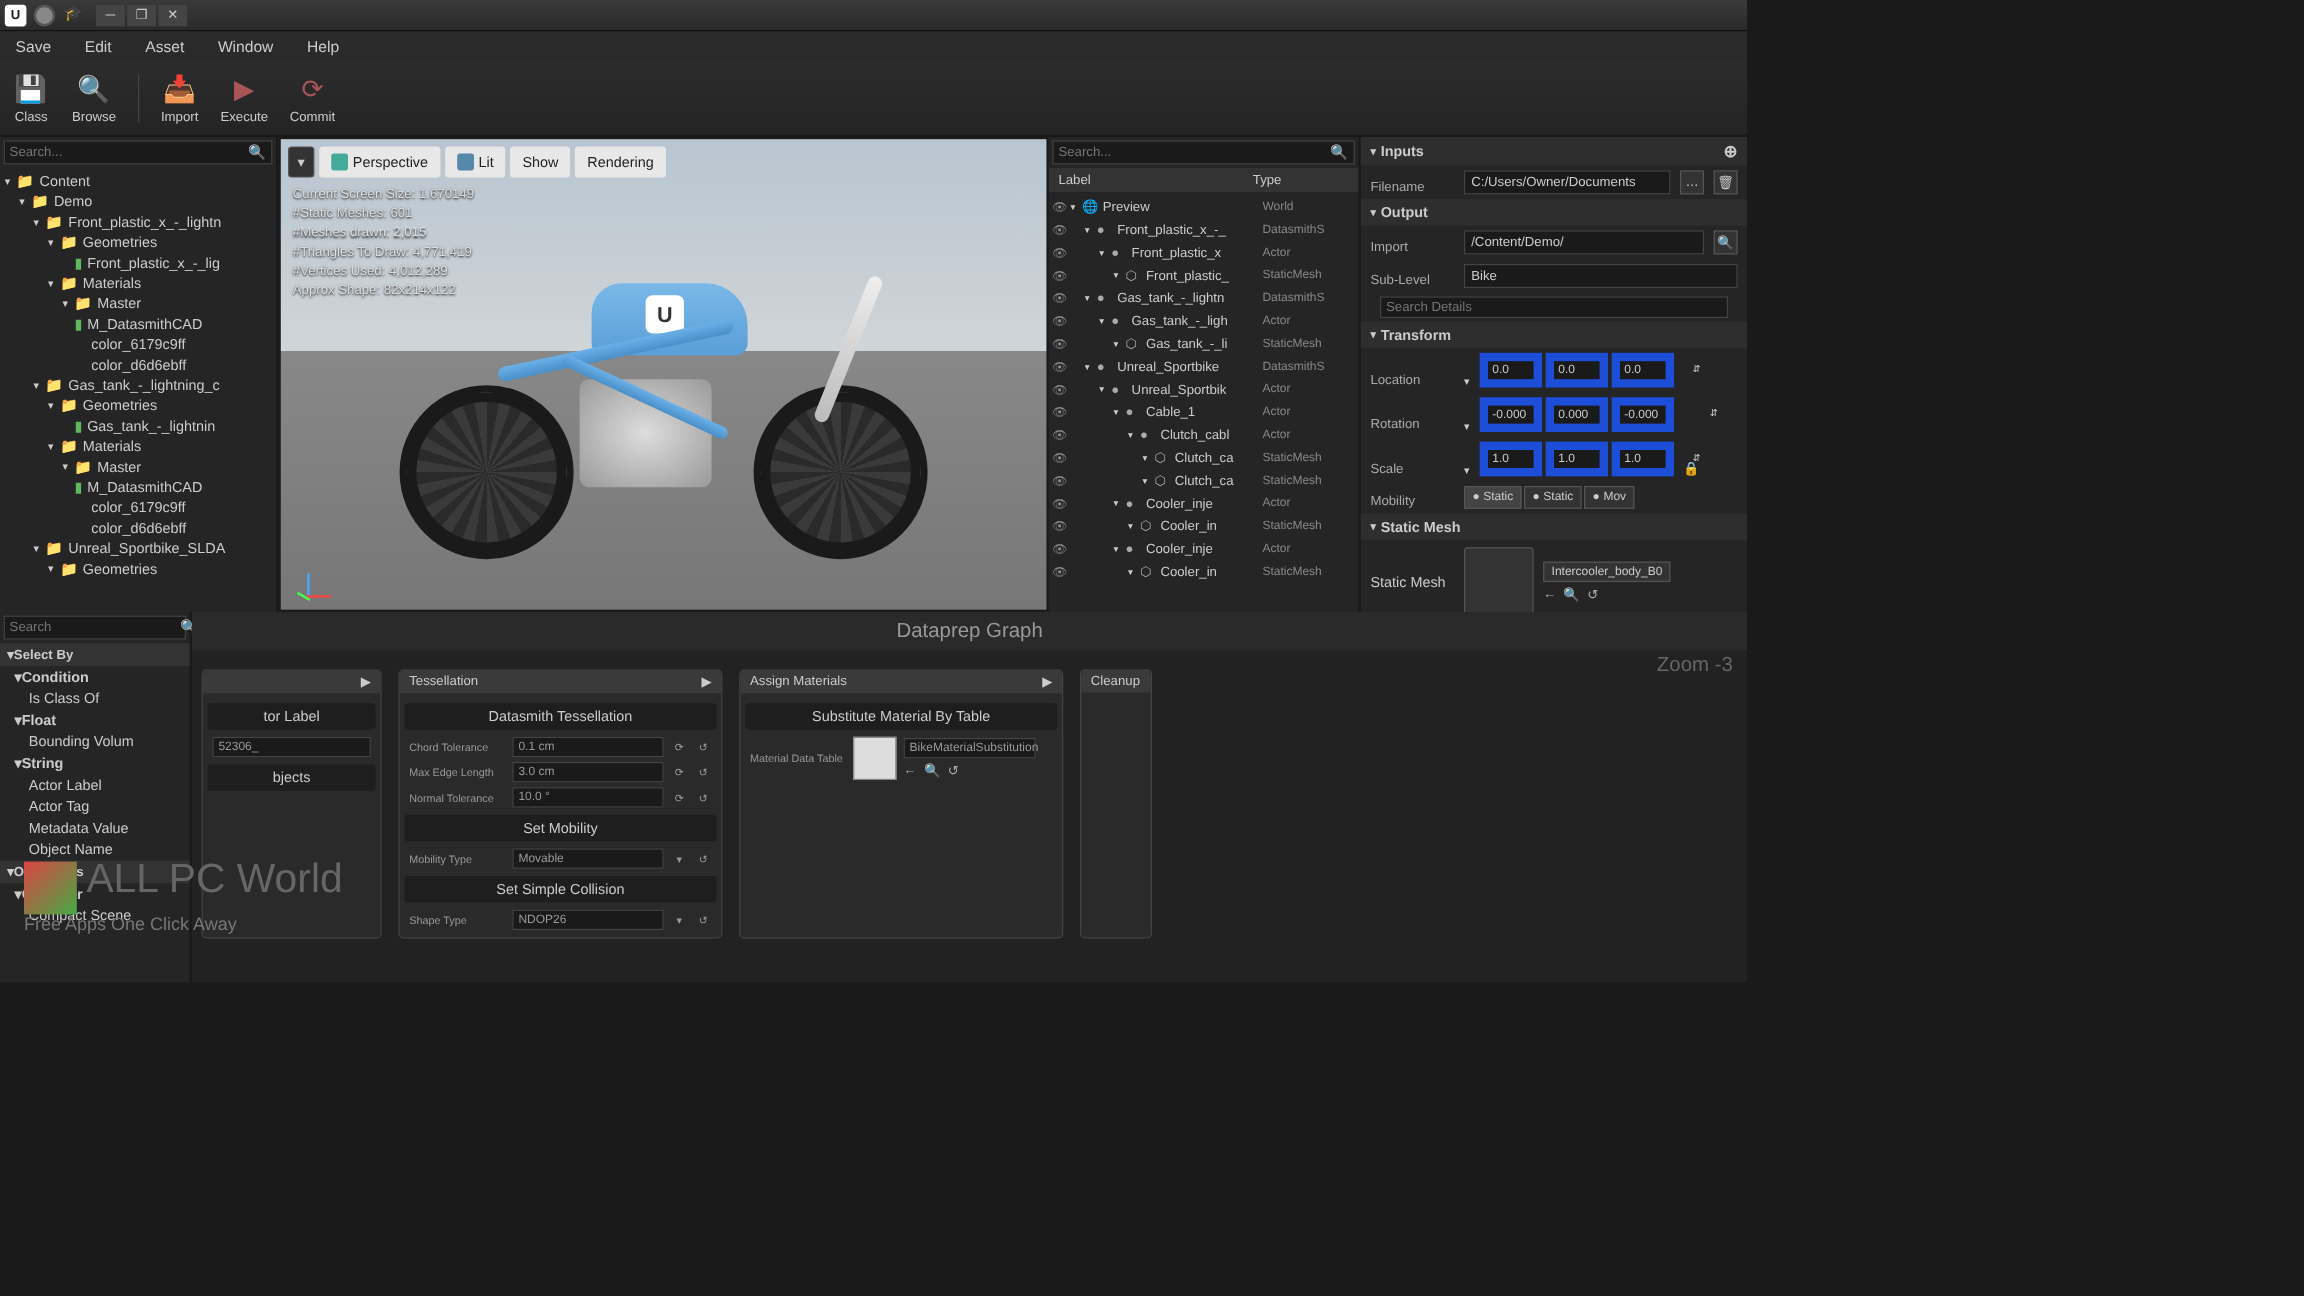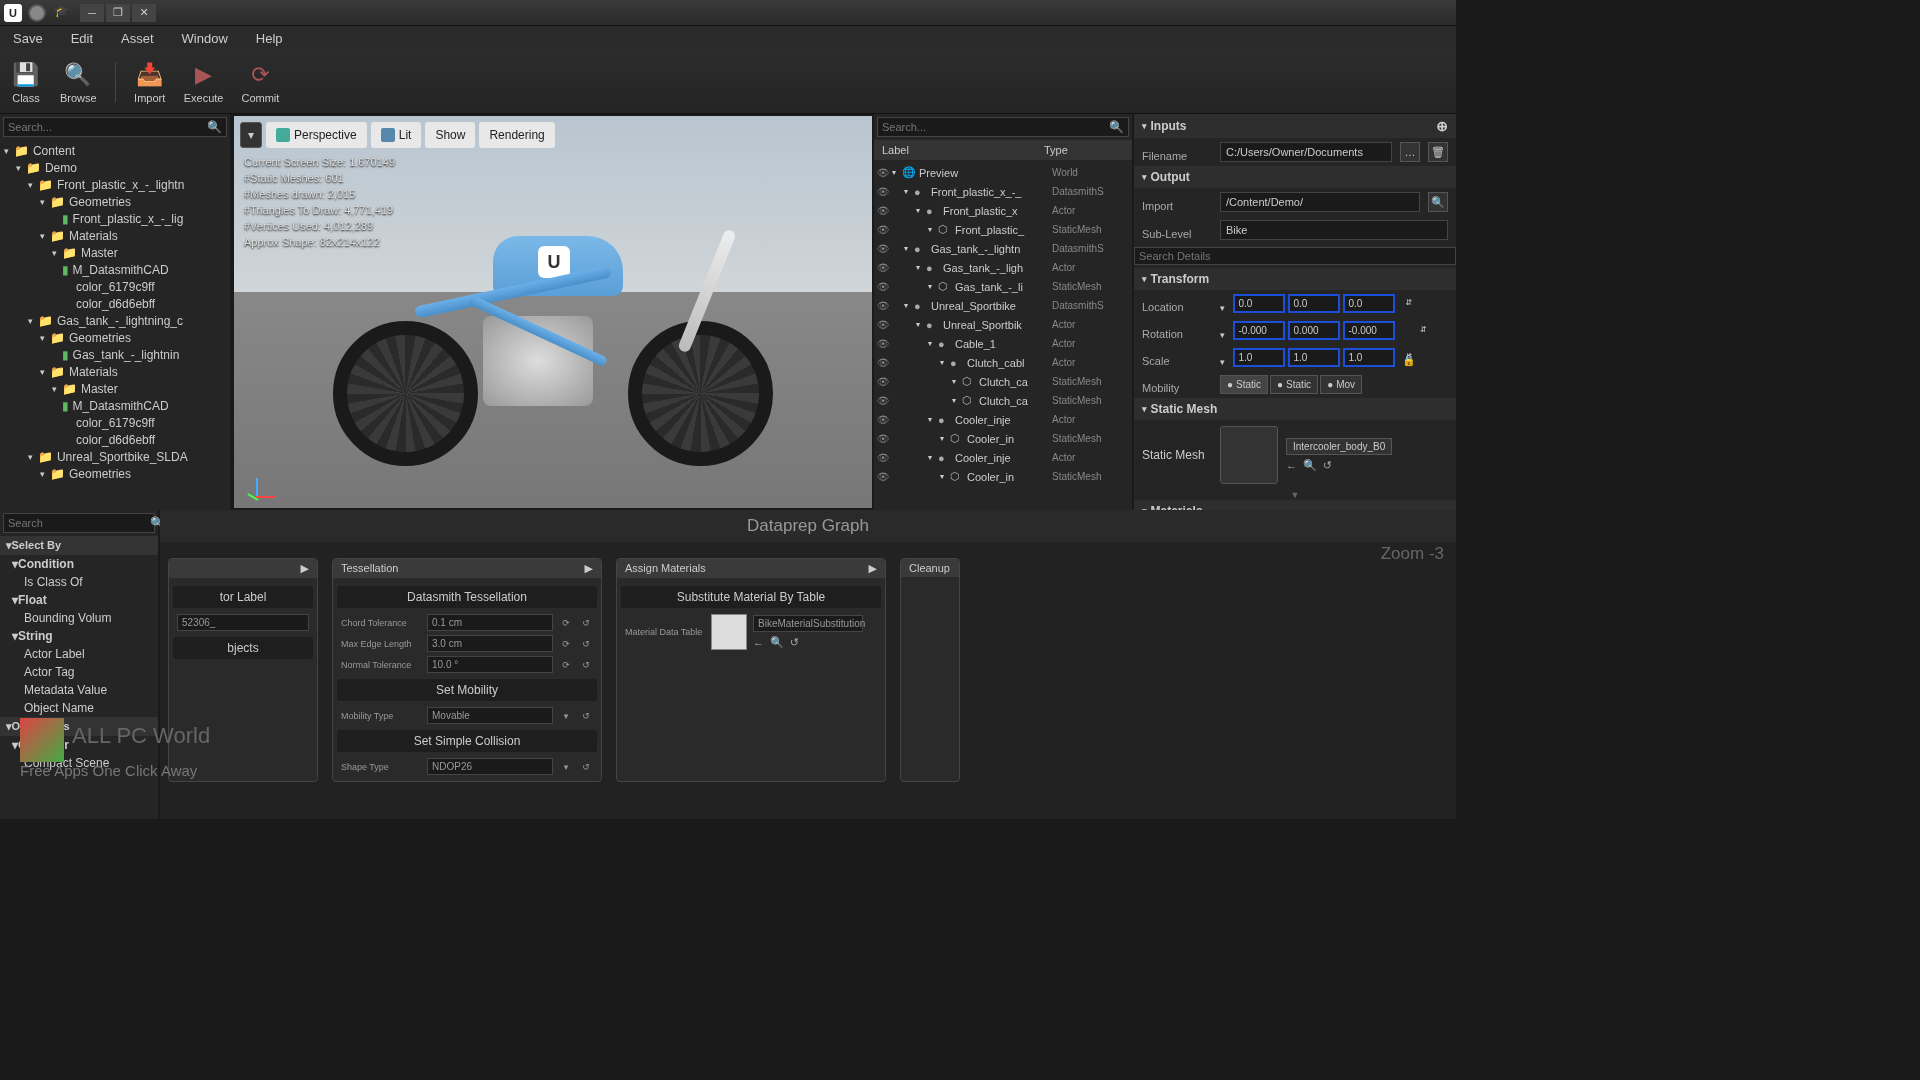--- a/index.html
+++ b/index.html
@@ -57,21 +57,21 @@
 .outrow .otype { width:80px; color:#888; font-size:10px; overflow:hidden; }
 .details { width:322px; background:#252525; }
 .dshead { background:#2e2e2e; padding:4px 8px; font-size:12px; font-weight:bold; display:flex; align-items:center; cursor:pointer; }
 .dshead .tri { margin-right:4px; font-size:9px; }
 .dshead .plus { margin-left:auto; font-size:14px; }
 .drow { display:flex; align-items:flex-end; padding:4px 8px; gap:8px; font-size:11px; }
 .drow .dlabel { width:70px; color:#aaa; }
 .drow .dfield { flex:1; background:#1a1a1a; border:1px solid #444; padding:3px 5px; font-size:11px; overflow:hidden; white-space:nowrap; }
 .drow .dbtn { width:20px; height:20px; background:#333; border:1px solid #555; display:flex; align-items:center; justify-content:center; cursor:pointer; font-size:11px; }
 .xyz { display:flex; gap:3px; }
-.xyz .xv { width:52px; background:#1a1a1a; border:2px solid #1d4ed8; padding:2px 4px; font-size:10px; display:flex; justify-content:space-between;gap:43px; }
+.xyz .xv { width:52px; background:#1a1a1a; border:7px solid #1d4ed8; padding:2px 4px; font-size:10px; display:flex; justify-content:space-between;gap:43px; }
 .mobbtns { display:flex; gap:2px; }
 .mobbtn { background:#333; border:1px solid #555; padding:3px 6px; font-size:10px; display:flex; align-items:center; gap:3px; }
 .mobbtn.active { background:#444; }
 .thumbrow { display:flex; align-items:center; gap:8px; padding:6px 8px; }
 .thumb { width:58px; height:58px; background:#333; border:1px solid #555; border-radius:3px; }
 .thumb.sphere { background:radial-gradient(circle at 35% 35%,#555,#222); border-radius:50%; }
 .pill { background:#333; border:1px solid #555; padding:2px 6px; font-size:10px; }
 .bottom { display:flex; height:309px; }
 .selectby { width:160px; background:#252525; border-right:2px solid #1a1a1a; }
 .sbhead { background:#333; padding:3px 6px; font-size:11px; font-weight:bold; }
@@ -86,21 +86,21 @@
 .gnode.small { min-width:150px; }
 .gnodetitle { background:#3a3a3a; padding:3px 8px; font-size:11px; border-radius:4px 4px 0 0; display:flex; }
 .gnodetitle .play { margin-left:auto; }
 .gnodebody { padding:4px; }
 .gsubhead { background:#1e1e1e; text-align:center; padding:4px; font-size:12px; margin:4px 0; border-radius:3px; }
 .gfield { display:flex; align-items:center; gap:6px; padding:2px 4px; font-size:9px; color:#999; }
 .gfield .gfl { width:80px; }
 .gfield .gfv { flex:1; background:#1a1a1a; border:1px solid #444; padding:2px 4px; font-size:10px; }
 .gfield .gfb { width:14px; text-align:center; }
 .watermark { position:absolute; bottom:40px; left:20px; z-index:10; color:#555; }
-.watermark .wbig { font-size:22px; font-weight:300; color:#666;text-align:right; }
+.watermark .wbig { font-size:34px; font-weight:300; color:#666;text-align:right; }
 .watermark .wsm { font-size:15px; color:#777; }
 .wsq { display:inline-block; width:44px; height:44px; background:linear-gradient(135deg,#d44,#4a4); margin-right:8px; vertical-align:middle; }
 .tinyicons { display:flex; gap:6px; font-size:11px; color:#aaa; margin-top:4px; }
 </style>
 </head>
 <body>
 
 <div class="titlebar">
   <div class="ueicon">U</div>
   <div class="docicon"></div>
@@ -465,21 +465,21 @@
       </div>
     <div class="drow">
       <div class="dlabel">Import</div>
       <div class="dfield">/Content/Demo/</div>
       <div class="dbtn">🔍</div>
     </div>
     <div class="drow">
       <div class="dlabel">Sub-Level</div>
       <div class="dfield">Bike</div>
     </div>
-    <div class="searchbox" style="margin:3px 0">
+    <div class="searchbox" style="margin:3px 16px">
         <input placeholder="Search Details" style="">
       </div>
     <div class="dshead">
         <span class="tri">▾</span>
         <span>Transform</span>
       </div>
     <div class="drow">
         <div class="dlabel">Location</div>
         <span style="font-size:9px">▾</span>
         <div class="xyz" id="loc">

